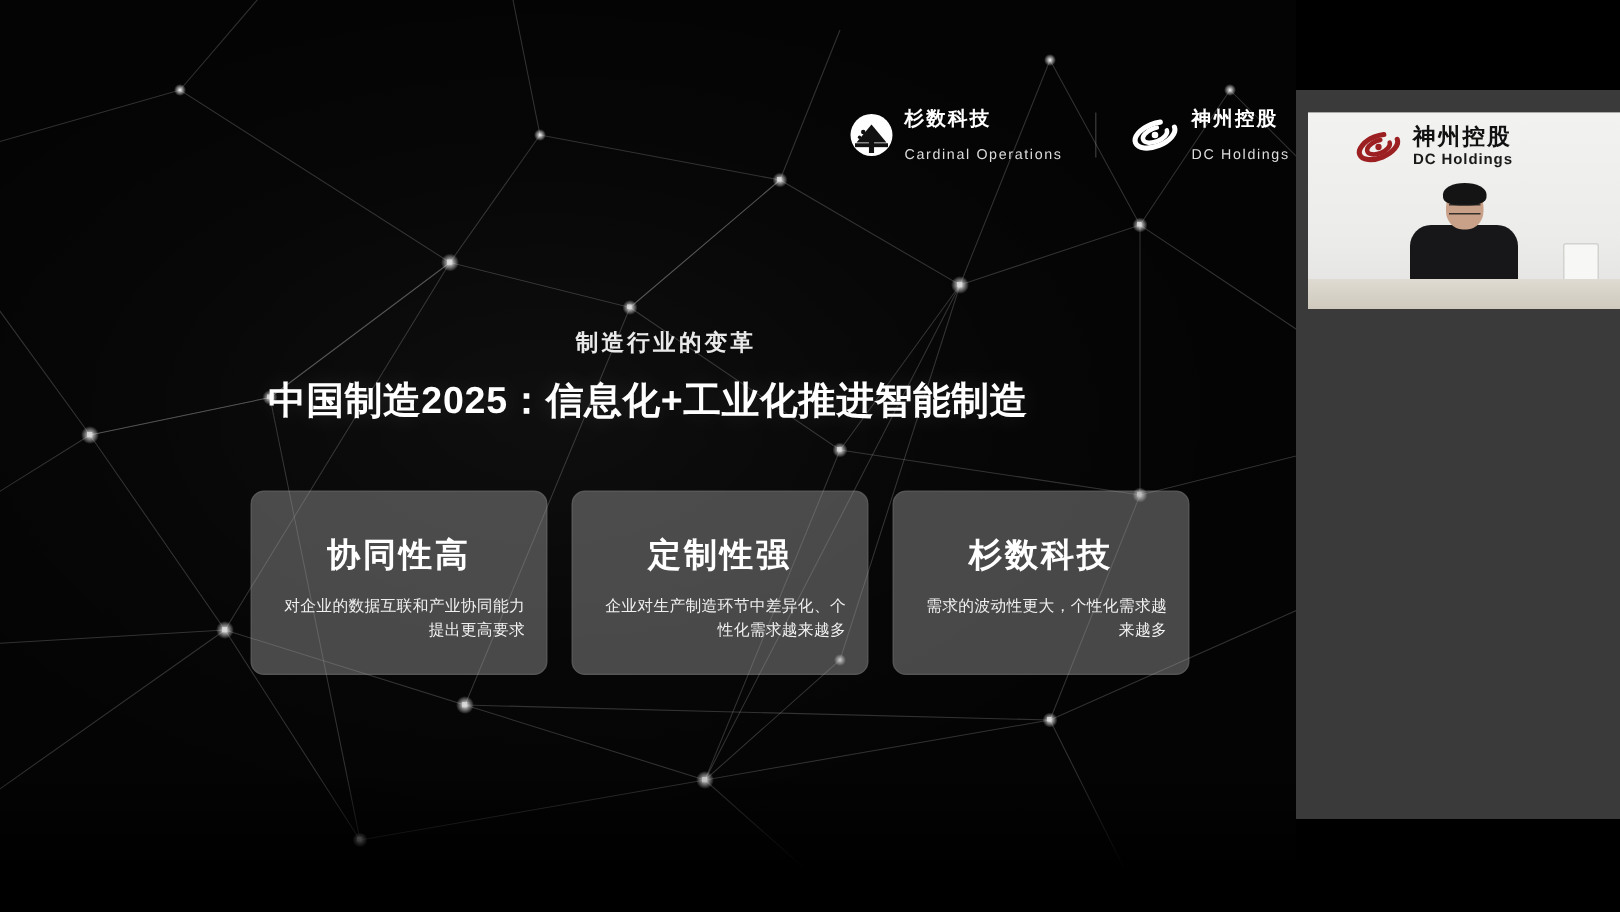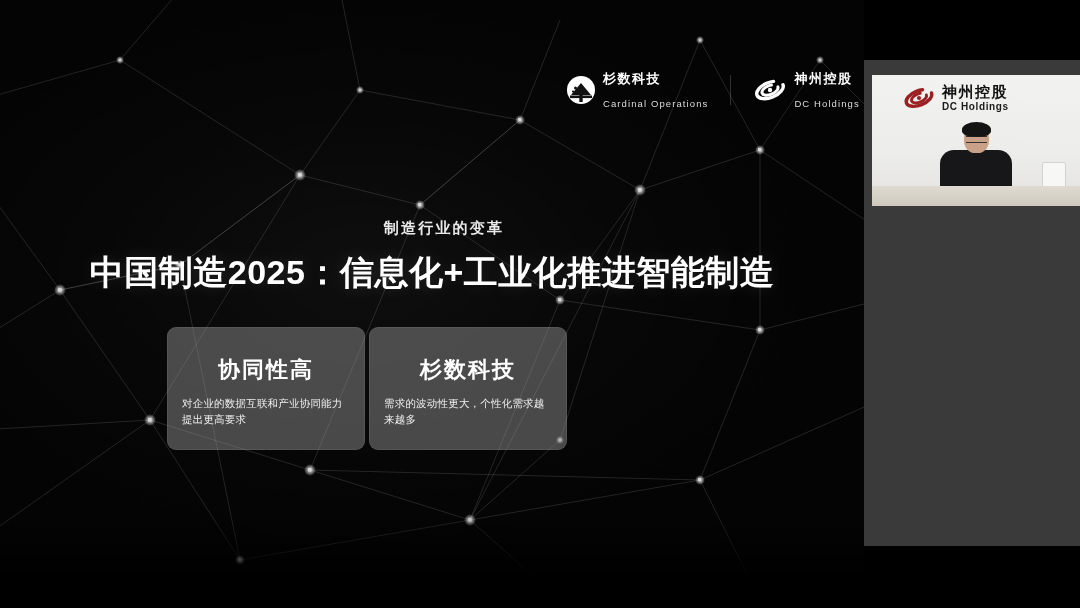--- a/index.html
+++ b/index.html
@@ -49,46 +49,45 @@
     width:1px;height:30px;background:rgba(255,255,255,.18);
   }
 
   
   .eyebrow{
     position:absolute;left:12px;top:219px;width:864px;text-align:center;
     color:#e9e9e9;font-size:15px;font-weight:700;letter-spacing:2.2px;
   }
   .headline{
     position:absolute;left:0;top:250px;width:864px;text-align:center;
-    color:#ffffff;font-size:34px;font-weight:700;letter-spacing:.5px;
+    color:#ffffff;font-size:25px;font-weight:700;letter-spacing:.5px;
     white-space:nowrap;
     text-shadow:0 0 18px rgba(255,255,255,.12);
   }
 
   
   .cards{
     position:absolute;left:122px;top:327px;
-    display:flex;gap:4px;padding-left:45px;
+    display:flex;gap:16px;padding-left:45px;
   }
   .card{
     width:198px;height:123px;border-radius:9px;
     background:rgba(160,160,160,0.44);
     box-shadow:inset 0 0 0 1px rgba(255,255,255,0.07);
     position:relative;overflow:hidden;
     display:flex;flex-direction:column;align-items:center;
   }
   .card-title{
     color:#fff;font-size:22px;font-weight:700;letter-spacing:2px;
     margin-top:28px;position:relative;z-index:2;
   }
   .card-body{
-    color:#f0f0f0;font-size:10.5px;line-height:1.55;text-align:left;
+    color:#f0f0f0;font-size:10.5px;line-height:1.55;text-align:right;
     margin-top:11px;width:168px;position:relative;z-index:2;
     letter-spacing:.2px;
-    font-family:Liberation Mono, monospace;
   }
 
   
   .cam-outer{
     position:absolute;left:864px;top:0;width:216px;height:608px;background:#000;
   }
   .cam-band{
     position:absolute;left:0;top:60px;width:216px;height:486px;background:#3a3a3a;
   }
   .cam-video{
@@ -257,20 +256,24 @@
     <div class="eyebrow">制造行业的变革</div>
     <div class="headline">中国制造2025：信息化+工业化推进智能制造</div>
 
     <div class="cards">
 
       <div class="card">
         <div class="card-title">协同性高</div>
         <div class="card-body">对企业的数据互联和产业协同能力提出更高要求</div>
       </div>
 
+      <div class="card">
+        <div class="card-title">定制性强</div>
+        <div class="card-body">企业对生产制造环节中差异化、个性化需求越来越多</div>
+      </div>
 
       <div class="card">
         <div class="card-title">杉数科技</div>
         <div class="card-body">需求的波动性更大，个性化需求越来越多</div>
       </div>
 
     </div>
 
     <div class="botfade"></div>
   </div>

